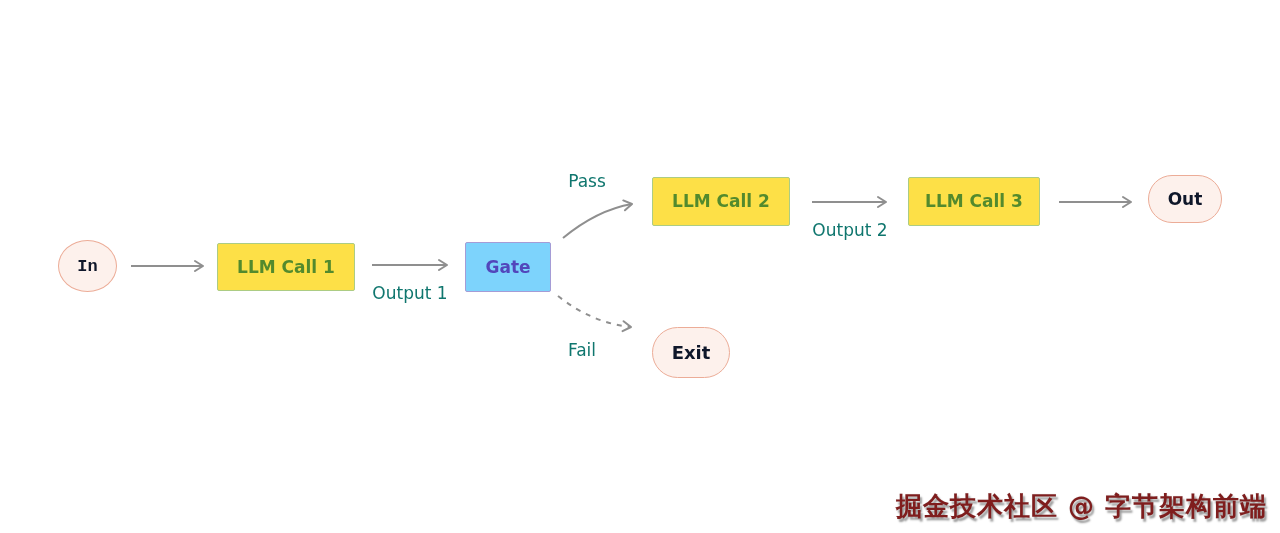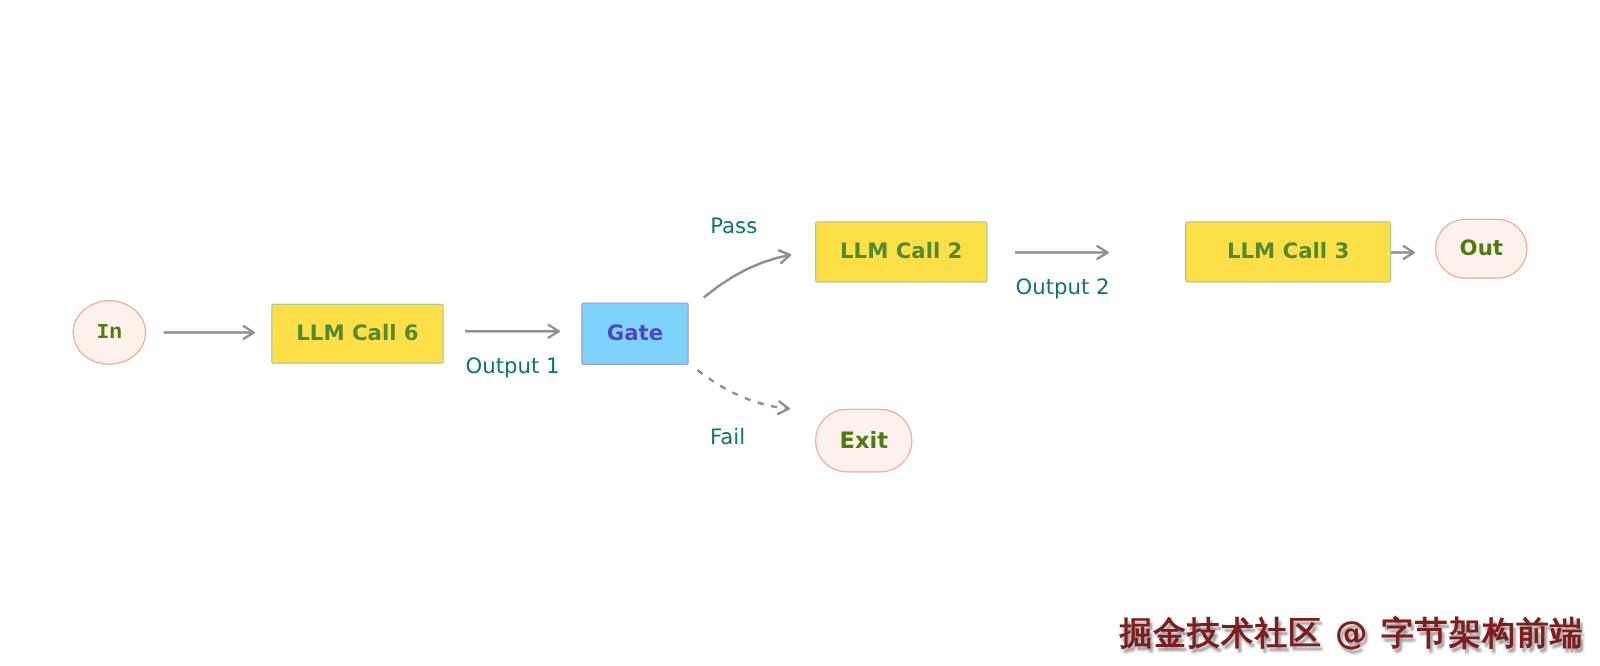--- a/index.html
+++ b/index.html
@@ -38,21 +38,21 @@
   }
   .node-purple {
     background: #7dd3fc;
     border: 1.5px solid #a59cd6;
     color: #5246bb;
     border-radius: 2px;
   }
   .node-pink {
     background: #fdf1ec;
     border: 1.5px solid #ecac97;
-    color: #4d7c0f;
+    color: #0f172a;
   }
   .shape-circle { border-radius: 50%; }
   .shape-pill   { border-radius: 26px; }
 
   .edge-label {
     position: absolute;
     transform: translateX(-50%);
     font-size: 17px;
     color: #0f766e;
     white-space: nowrap;
@@ -88,32 +88,32 @@
     <path d="M558,296 Q592,323 631,327" fill="none" stroke="#8f8f8f" stroke-width="2" stroke-dasharray="5 6" marker-end="url(#arrowhead)"></path>
     <path d="M812,202 L886,202" fill="none" stroke="#8f8f8f" stroke-width="2" marker-end="url(#arrowhead)"></path>
     <path d="M1059,202 L1131,202" fill="none" stroke="#8f8f8f" stroke-width="2" marker-end="url(#arrowhead)"></path>
   </svg>
 
   <div class="node node-pink shape-circle" style="left:58px; top:240px; width:59px; height:52px;font-family:Liberation Mono, monospace;">
     <span>In</span>
   </div>
 
   <div class="node node-green" style="left:217px; top:243px; width:138px; height:48px;">
-    <span>LLM Call 6</span>
+    <span>LLM Call 1</span>
   </div>
 
   <div class="node node-purple" style="left:465px; top:242px; width:86px; height:50px;">
     <span>Gate</span>
   </div>
 
   <div class="node node-green" style="left:652px; top:177px; width:138px; height:49px;">
     <span>LLM Call 2</span>
   </div>
 
-  <div class="node node-green" style="left:908px; top:177px; width:165px; height:49px;margin-left:40px;">
+  <div class="node node-green" style="left:908px; top:177px; width:132px; height:49px;">
     <span>LLM Call 3</span>
   </div>
 
   <div class="node node-pink shape-pill" style="left:1148px; top:175px; width:74px; height:48px;">
     <span>Out</span>
   </div>
 
   <div class="node node-pink shape-pill" style="left:652px; top:306px; width:78px; height:51px; font-size:18px;margin-top:21px;">
     <span>Exit</span>
   </div>

